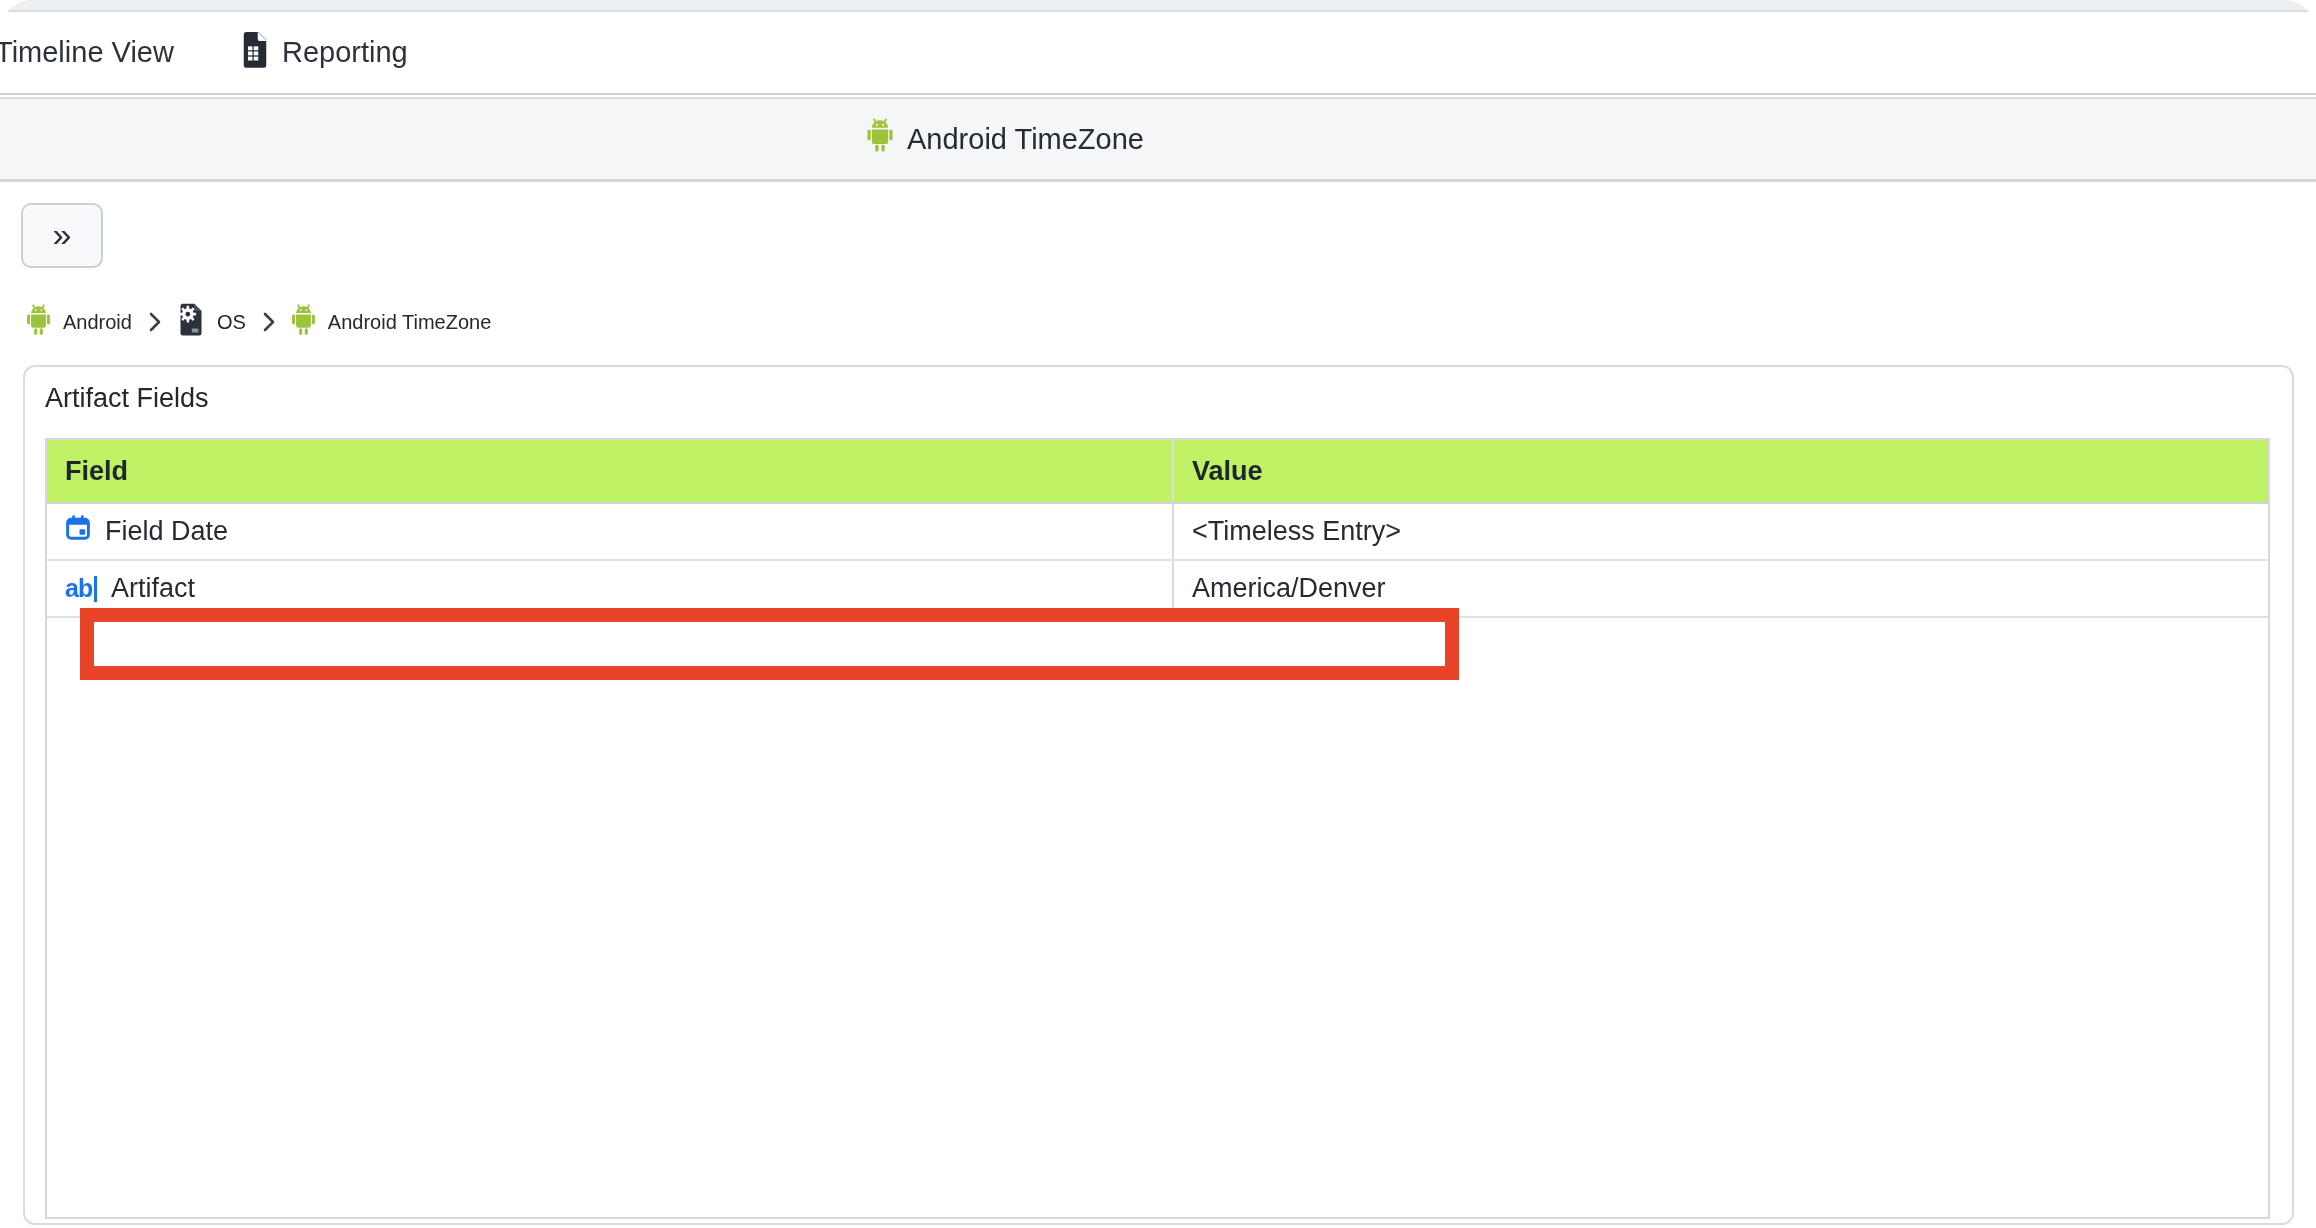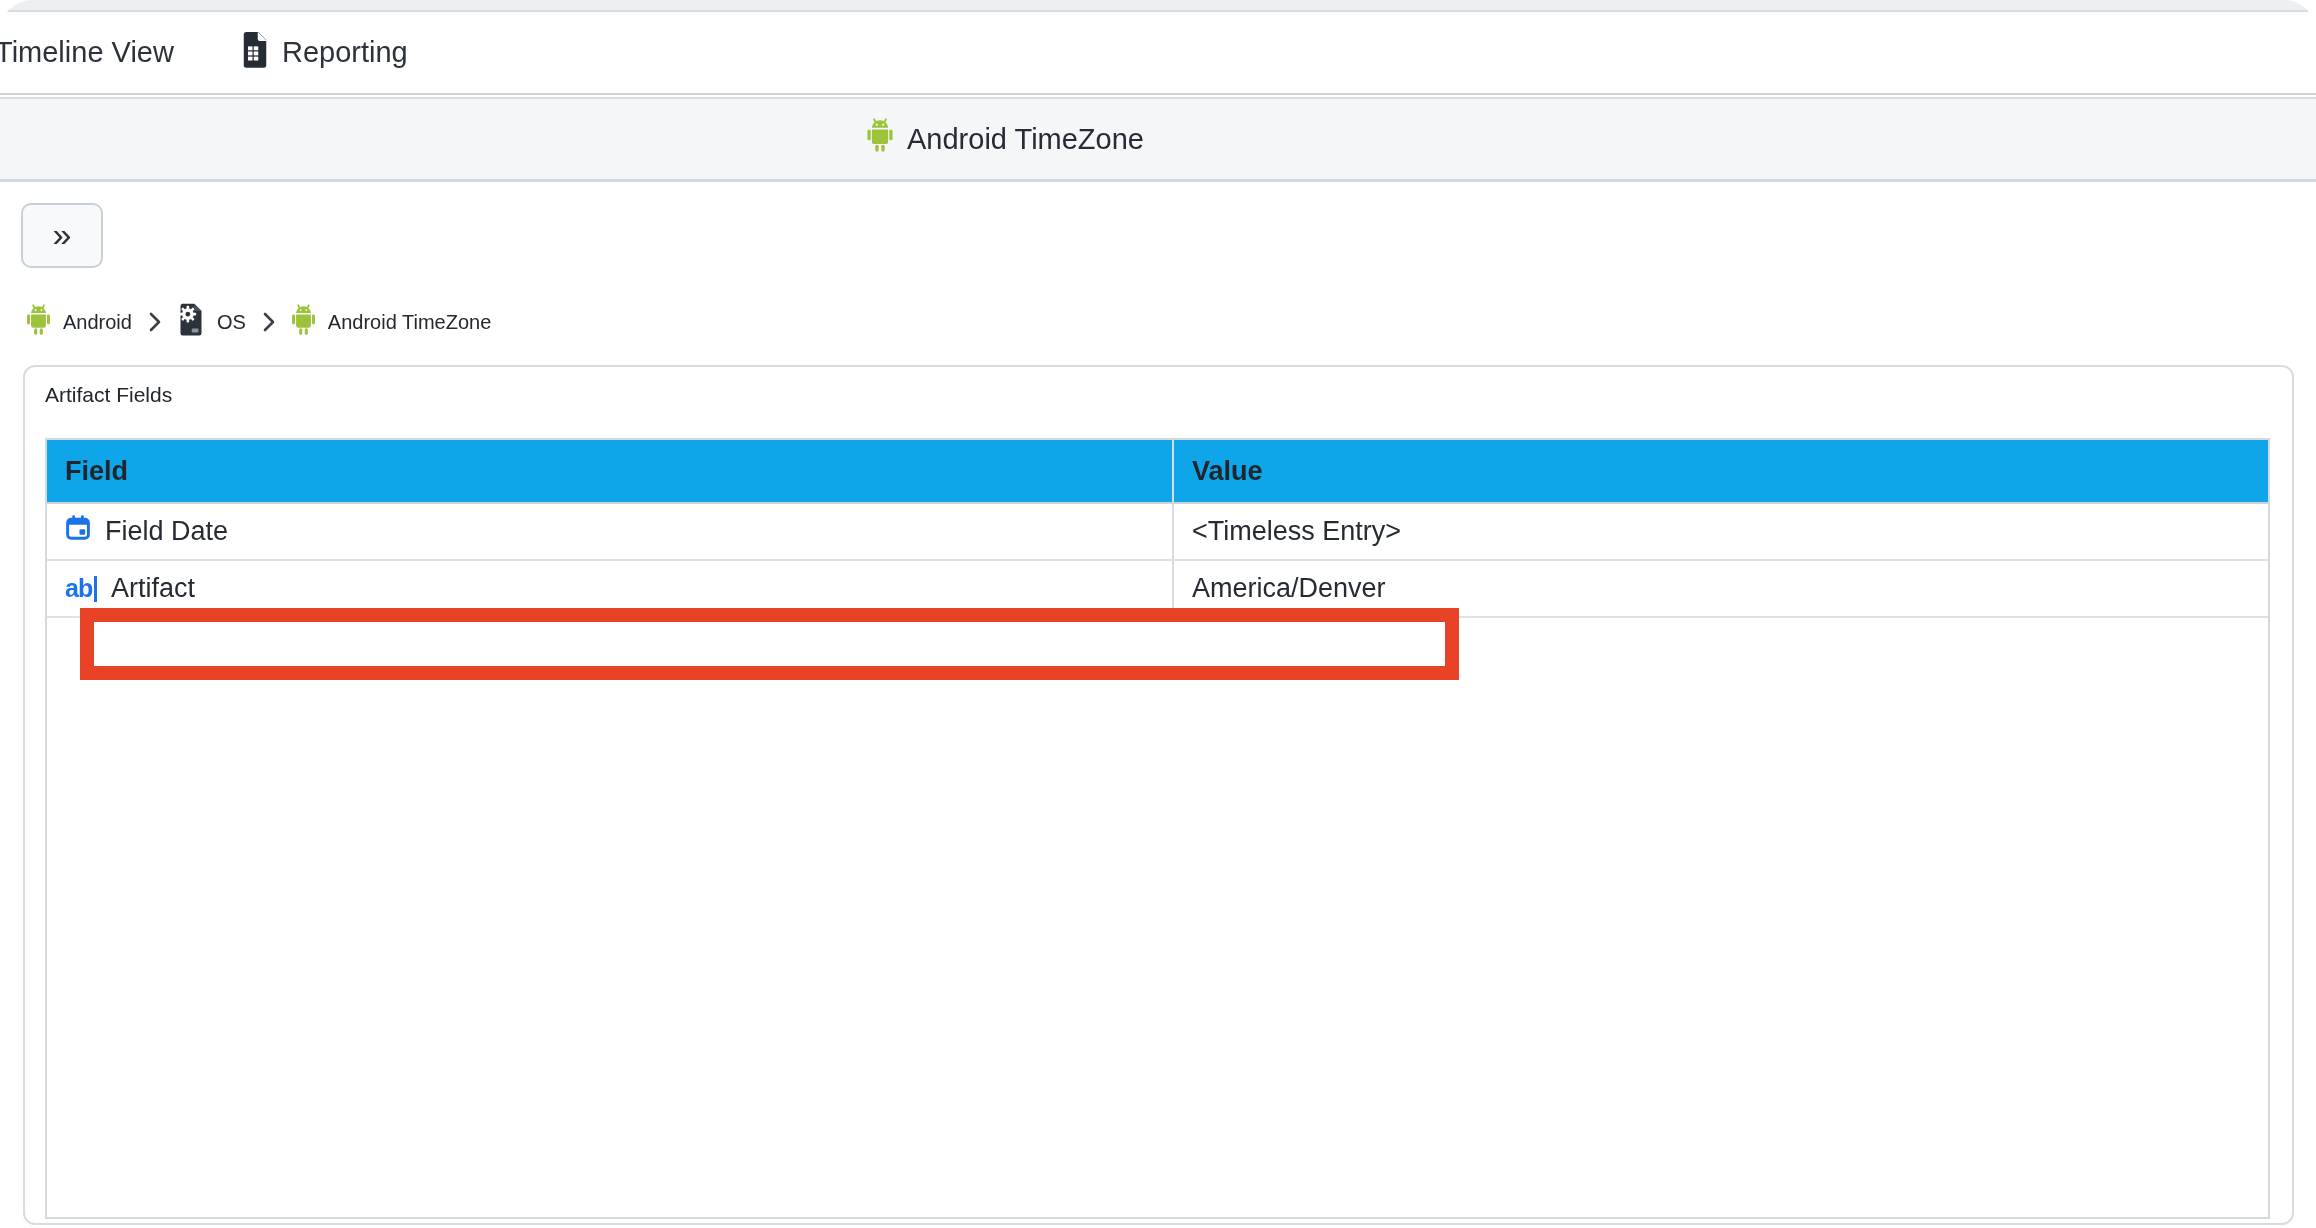--- a/index.html
+++ b/index.html
@@ -31,25 +31,25 @@
     font-family: "Liberation Sans", sans-serif; padding-bottom: 4px; }
   
   .breadcrumb { position: absolute; left: 26px; top: 302px; height: 40px;
     display: flex; align-items: center; gap: 15px; font-size: 20px; color: #23282f; white-space: nowrap; }
   .crumb { display: flex; align-items: center; gap: 12px; cursor: pointer; }
   .crumb-sep { display: flex; align-items: center; }
   
   .panel { position: absolute; left: 23px; top: 365px; width: 2271px; height: 860px;
     border: 2px solid #d7dce1; border-radius: 12px; background: #ffffff; box-sizing: border-box; }
   .panel-title { position: absolute; left: 20px; top: 16px; margin: 0;
-    font-size: 21px; font-weight: 400; color: #22272e; }
+    font-size: 27px; font-weight: 400; color: #22272e; }
   .table-box { position: absolute; left: 20px; top: 71px; width: 2225px; height: 781px;
     border: 2px solid #d3d9de; box-sizing: border-box; background: #ffffff; }
   table.fields { width: 100%; border-collapse: collapse; table-layout: fixed; }
-  table.fields thead tr { height: 63px; background: #0ea5e9; }
+  table.fields thead tr { height: 63px; background: #bef264; }
   table.fields th { text-align: left; font-size: 27px; font-weight: 700; color: #21262d;
     padding: 0 0 0 18px; border-bottom: 2px solid #cbd2d8; }
   th.col-field, td.cell-field { width: 1107px; border-right: 2px solid #d8dde2; }
   table.fields tbody tr { height: 57px; }
   table.fields td { font-size: 27px; color: #262b33; padding: 0 0 0 18px;
     border-bottom: 2px solid #dde2e7; background: #ffffff; }
   td.cell-value { padding-left: 16px; }
   .field-inner { display: flex; align-items: center; gap: 14px; }
   .icon-cal, .icon-android, .icon-os, .icon-report, .icon-chevron, .icon-dl { display: block; }
   .value-link { color: #1a73e8; text-decoration: underline; cursor: pointer; }

